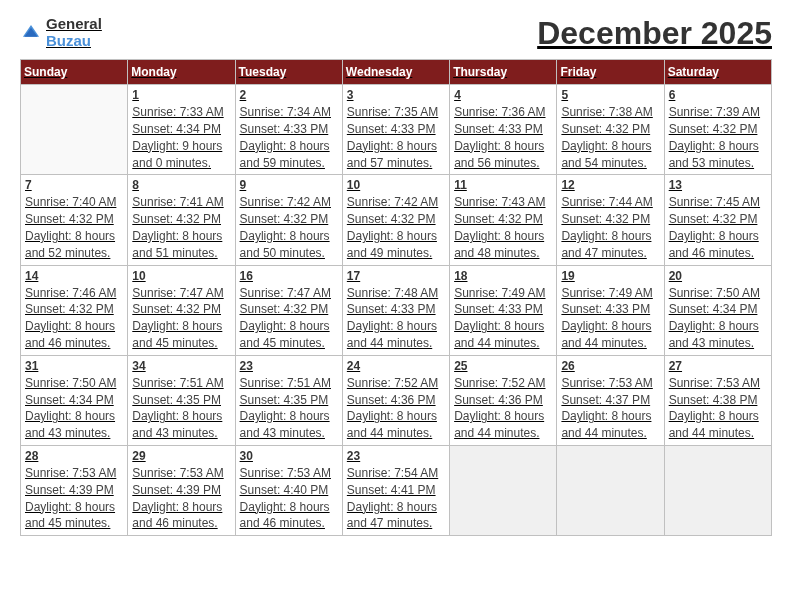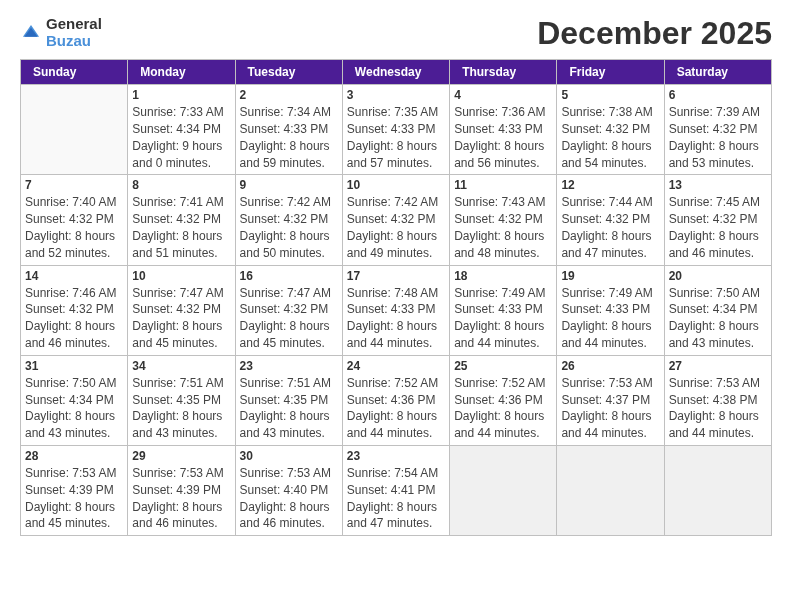--- a/index.html
+++ b/index.html
@@ -7,20 +7,21 @@
       width: 792px;
       height: 612px;
       font-family: Arial, sans-serif;
       background: #fff;
       overflow: hidden;
     }
     .page {
       width: 792px;
       height: 544px;
       padding: 16px 20px 10px 20px;
+      text-decoration: underline;
     }
     .header {
       display: flex;
       justify-content: space-between;
       align-items: flex-start;
       margin-bottom: 8px;
     }
     .logo {
       display: flex;
       align-items: center;
@@ -55,25 +56,25 @@
       font-size: 13px;
       color: #333;
       font-weight: bold;
     }
     .calendar {
       width: 100%;
       border-collapse: collapse;
       table-layout: fixed;
     }
     .calendar th {
-      background-color: #4c1d95;
+      background-color: #7f1d1d;
       color: #fff;
       font-size: 12px;
       font-weight: bold;
-      padding: 5px 12px;
+      padding: 5px 3px;
       text-align: left;
       border: 1px solid #c0c0c0;
     }
     .calendar td {
       border: 1px solid #c0c0c0;
       vertical-align: top;
       padding: 3px 4px;
       font-size: 9.5px;
       color: #333;
       background: #fff;

